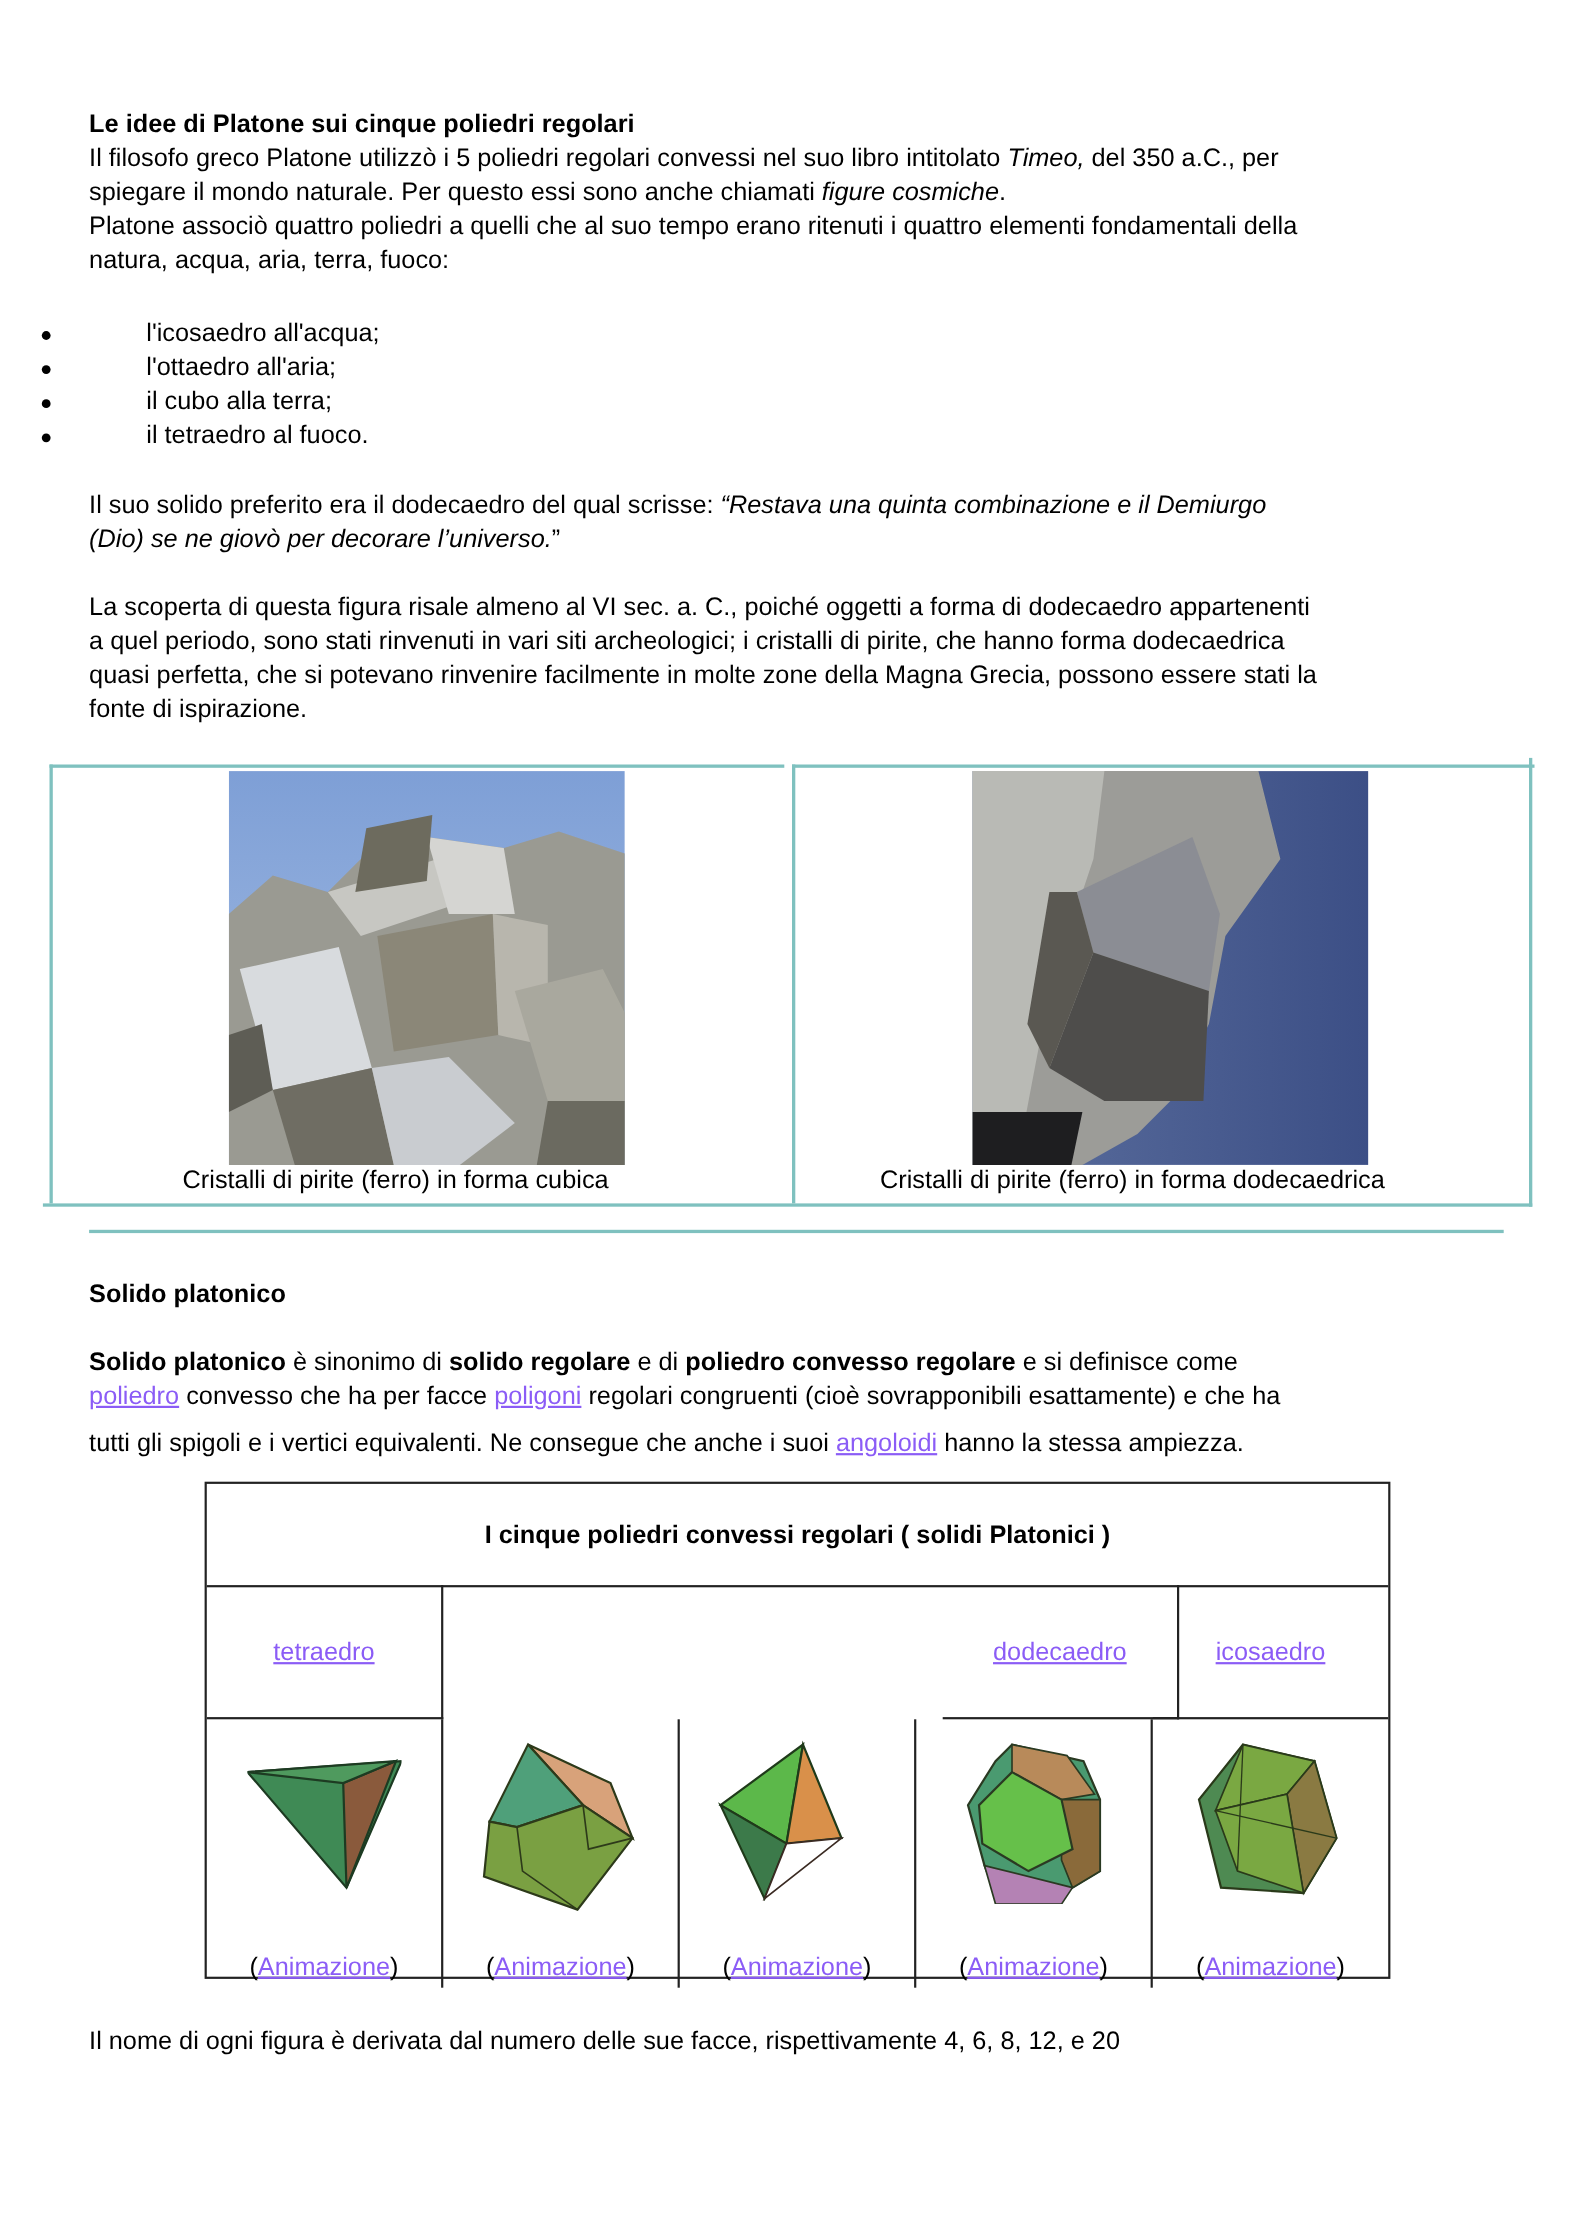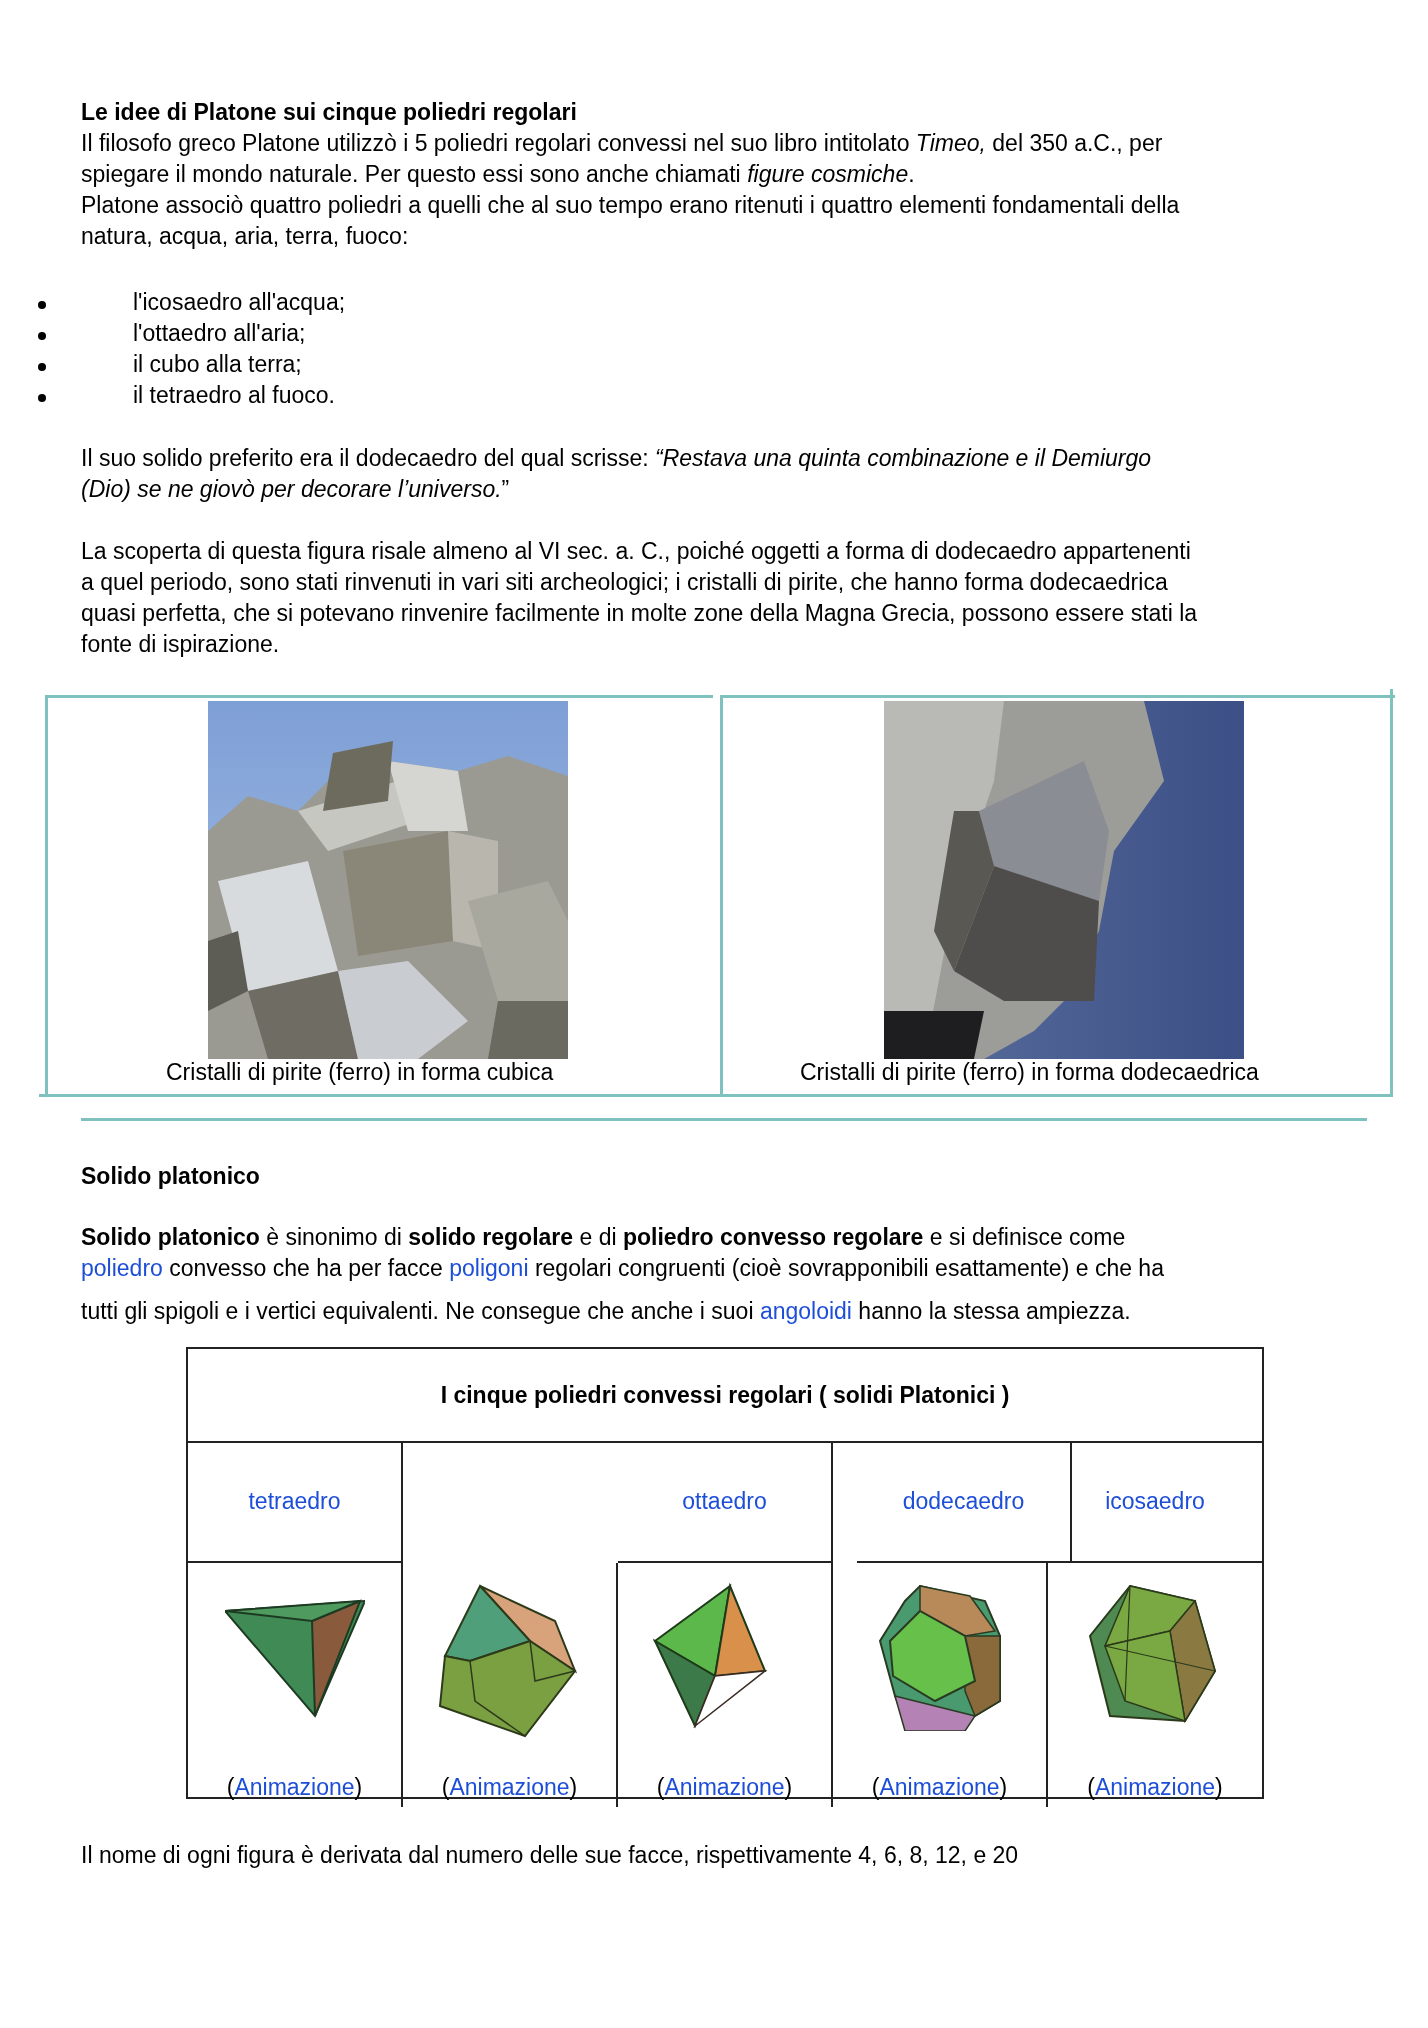--- a/index.html
+++ b/index.html
@@ -1,21 +1,21 @@
 <!DOCTYPE html>
 <html><head>
   <meta charset="utf-8">
   <style>
     html, body { margin: 0; padding: 0; background: #ffffff; }
     body { width: 1428px; height: 2028px; position: relative; overflow: hidden;
            font-family: "Liberation Sans", sans-serif; color: #000; font-size: 23px; }
     .abs { position: absolute; }
     .line { position: absolute; left: 81px; white-space: nowrap; line-height: 31px; }
     .bold { font-weight: bold; }
-    a, .link { color: #1d4ed8; }
+    a, .link { color: #8b5cf6; text-decoration: underline; }
     .bullet-dot { position: absolute; left: 38px; width: 8px; height: 8px; border-radius: 50%; background: #000; }
     .bullet-text { position: absolute; left: 133px; white-space: nowrap; line-height: 31px; }
 
     
     .img-table-outer { position: absolute; left: 39px; top: 689px; width: 1354px; height: 408px;
                        border-right: 3px solid #7fc1bf; border-bottom: 3px solid #7fc1bf; box-sizing: border-box; }
     .img-cell { position: absolute; top: 0; height: 400px; border-left: 3px solid #7fc1bf; border-top: 3px solid #7fc1bf;
                 box-sizing: border-box; }
     .img-cell-left { left: 45px; top: 695px; width: 668px; height: 399px; }
     .img-cell-right { left: 720px; top: 695px; width: 675px; height: 399px; }
@@ -114,23 +114,20 @@
 <div class="line" style="top:1222px;"><b>Solido platonico</b><span> è sinonimo di </span><b>solido regolare</b><span> e di </span><b>poliedro convesso regolare</b><span> e si definisce come</span></div>
 <div class="line" style="top:1253px;"><a class="link">poliedro</a><span> convesso che ha per facce </span><a class="link">poligoni</a><span> regolari congruenti (cioè sovrapponibili esattamente) e che ha</span></div>
 <div class="line" style="top:1284px;margin-top:12px;"><span>tutti gli spigoli e i vertici equivalenti. Ne consegue che anche i suoi </span><a class="link">angoloidi</a><span> hanno la stessa ampiezza.</span></div>
 
 <div class="ptable">
   <div class="ptitle-row">I cinque poliedri convessi regolari ( solidi Platonici )</div>
 
   <div class="pcell pname-row" style="left:0; width:215px;">
     <a class="link">tetraedro</a>
   </div>
-  <div class="pcell pname-row" style="left:430px; width:215px;">
-    <a class="link">ottaedro</a>
-  </div>
   <div class="pcell pname-row" style="left:645px; width:215px;margin-left:24px;">
     <a class="link">dodecaedro</a>
   </div>
   <div class="pcell pname-row last" style="left:860px; width:214px;">
     <a class="link">icosaedro</a>
   </div>
 
   <div class="pcell pimg-row" style="left:0; width:215px;">
     <svg class="shape" width="140" height="150" viewBox="0 0 140 150">
       <polygon points="5,30 145,20 95,135" fill="#3f8a55" stroke="#1d3b22" stroke-width="2" transform="translate(-5,0)"></polygon>

